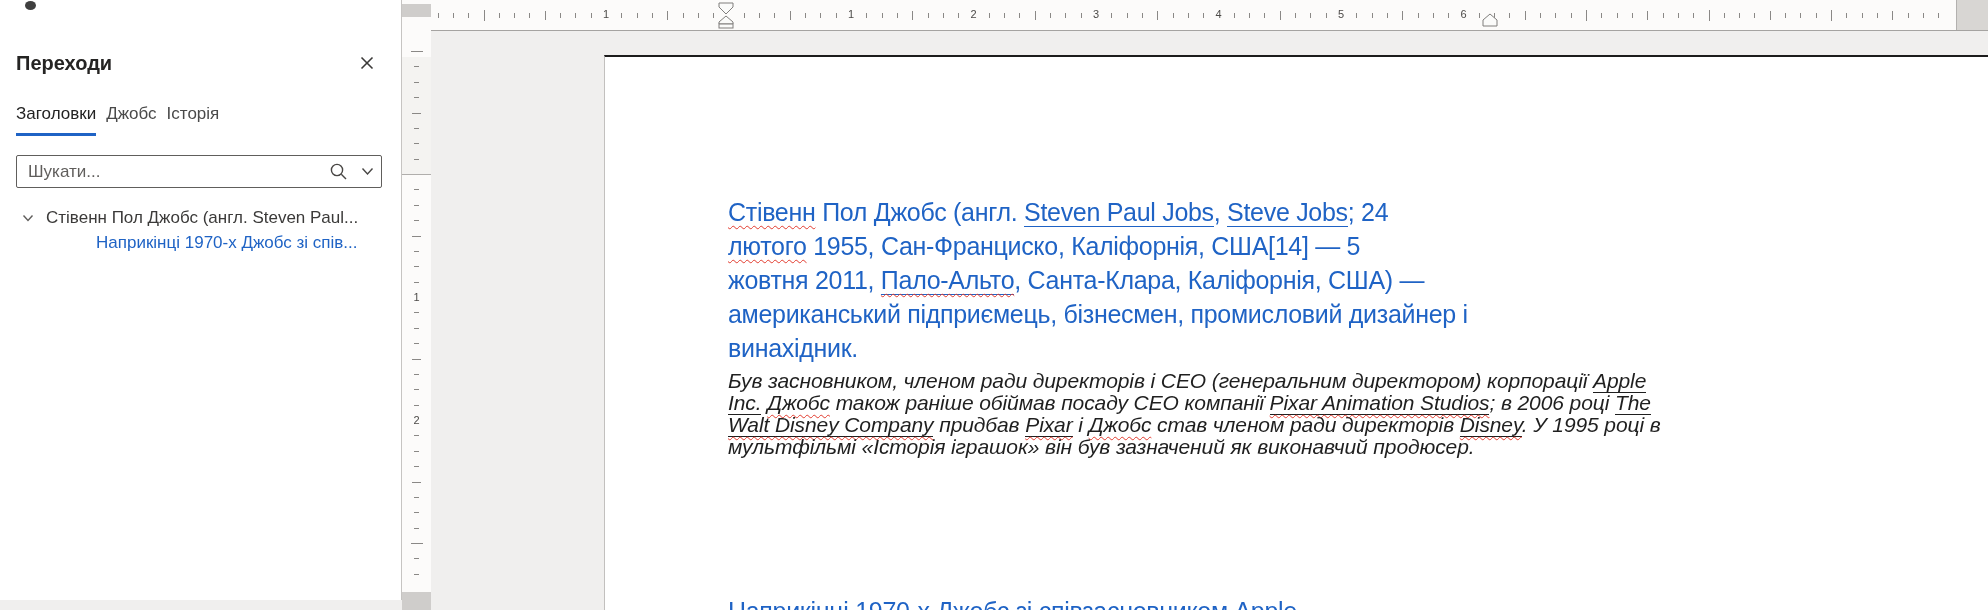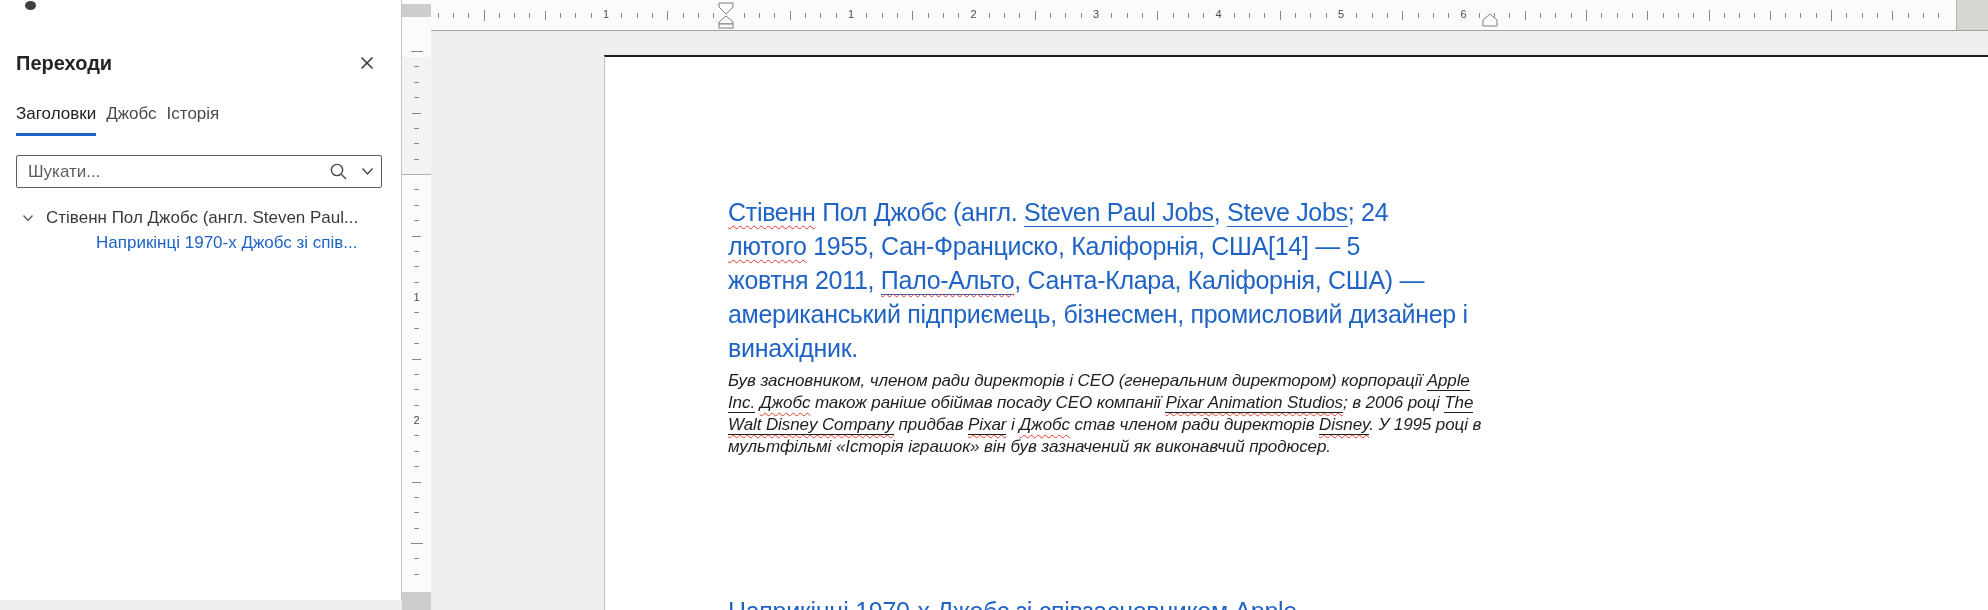--- a/index.html
+++ b/index.html
@@ -44,21 +44,21 @@
   #searchbox input::placeholder{color:#605e5c;}
   .sb-icon{flex:0 0 auto;display:flex;align-items:center;justify-content:center;cursor:pointer;}
   .tree-row{position:absolute;left:0;width:401px;height:30px;display:flex;align-items:center;cursor:pointer;}
   .tree-row .lbl{font-size:17px;color:#3b3a39;white-space:nowrap;}
   .tree-row.selected .lbl{color:var(--accent,#1f63c5);}
 
   
   .richblock{position:absolute;white-space:pre;}
   #doc-heading{left:123px;top:138px;font-size:25px;letter-spacing:-0.3px;color:var(--heading,#1f63c5);}
   #doc-heading .tline{height:34px;line-height:34px;}
-  #doc-body{left:123px;top:313px;font-size:17px;font-style:italic;letter-spacing:-0.1px;color:var(--text,#1f1f1f);}
+  #doc-body{left:123px;top:313px;font-size:21px;font-style:italic;letter-spacing:-0.1px;color:var(--text,#1f1f1f);}
   #doc-body .tline{height:22px;line-height:22px;}
   #doc-clipped{left:123px;top:539px;font-size:25px;letter-spacing:-0.3px;color:var(--heading,#1f63c5);height:16px;overflow:hidden;}
   #doc-clipped .tline{height:30px;line-height:30px;}
 
   .u{border-bottom:1.5px solid currentColor;}
   .sq{text-decoration-line:underline;text-decoration-style:wavy;
       text-decoration-color:var(--squiggle,#e23b2e);text-decoration-thickness:1px;text-underline-offset:4px;}
   svg{display:block;}
 </style>
 </head>

